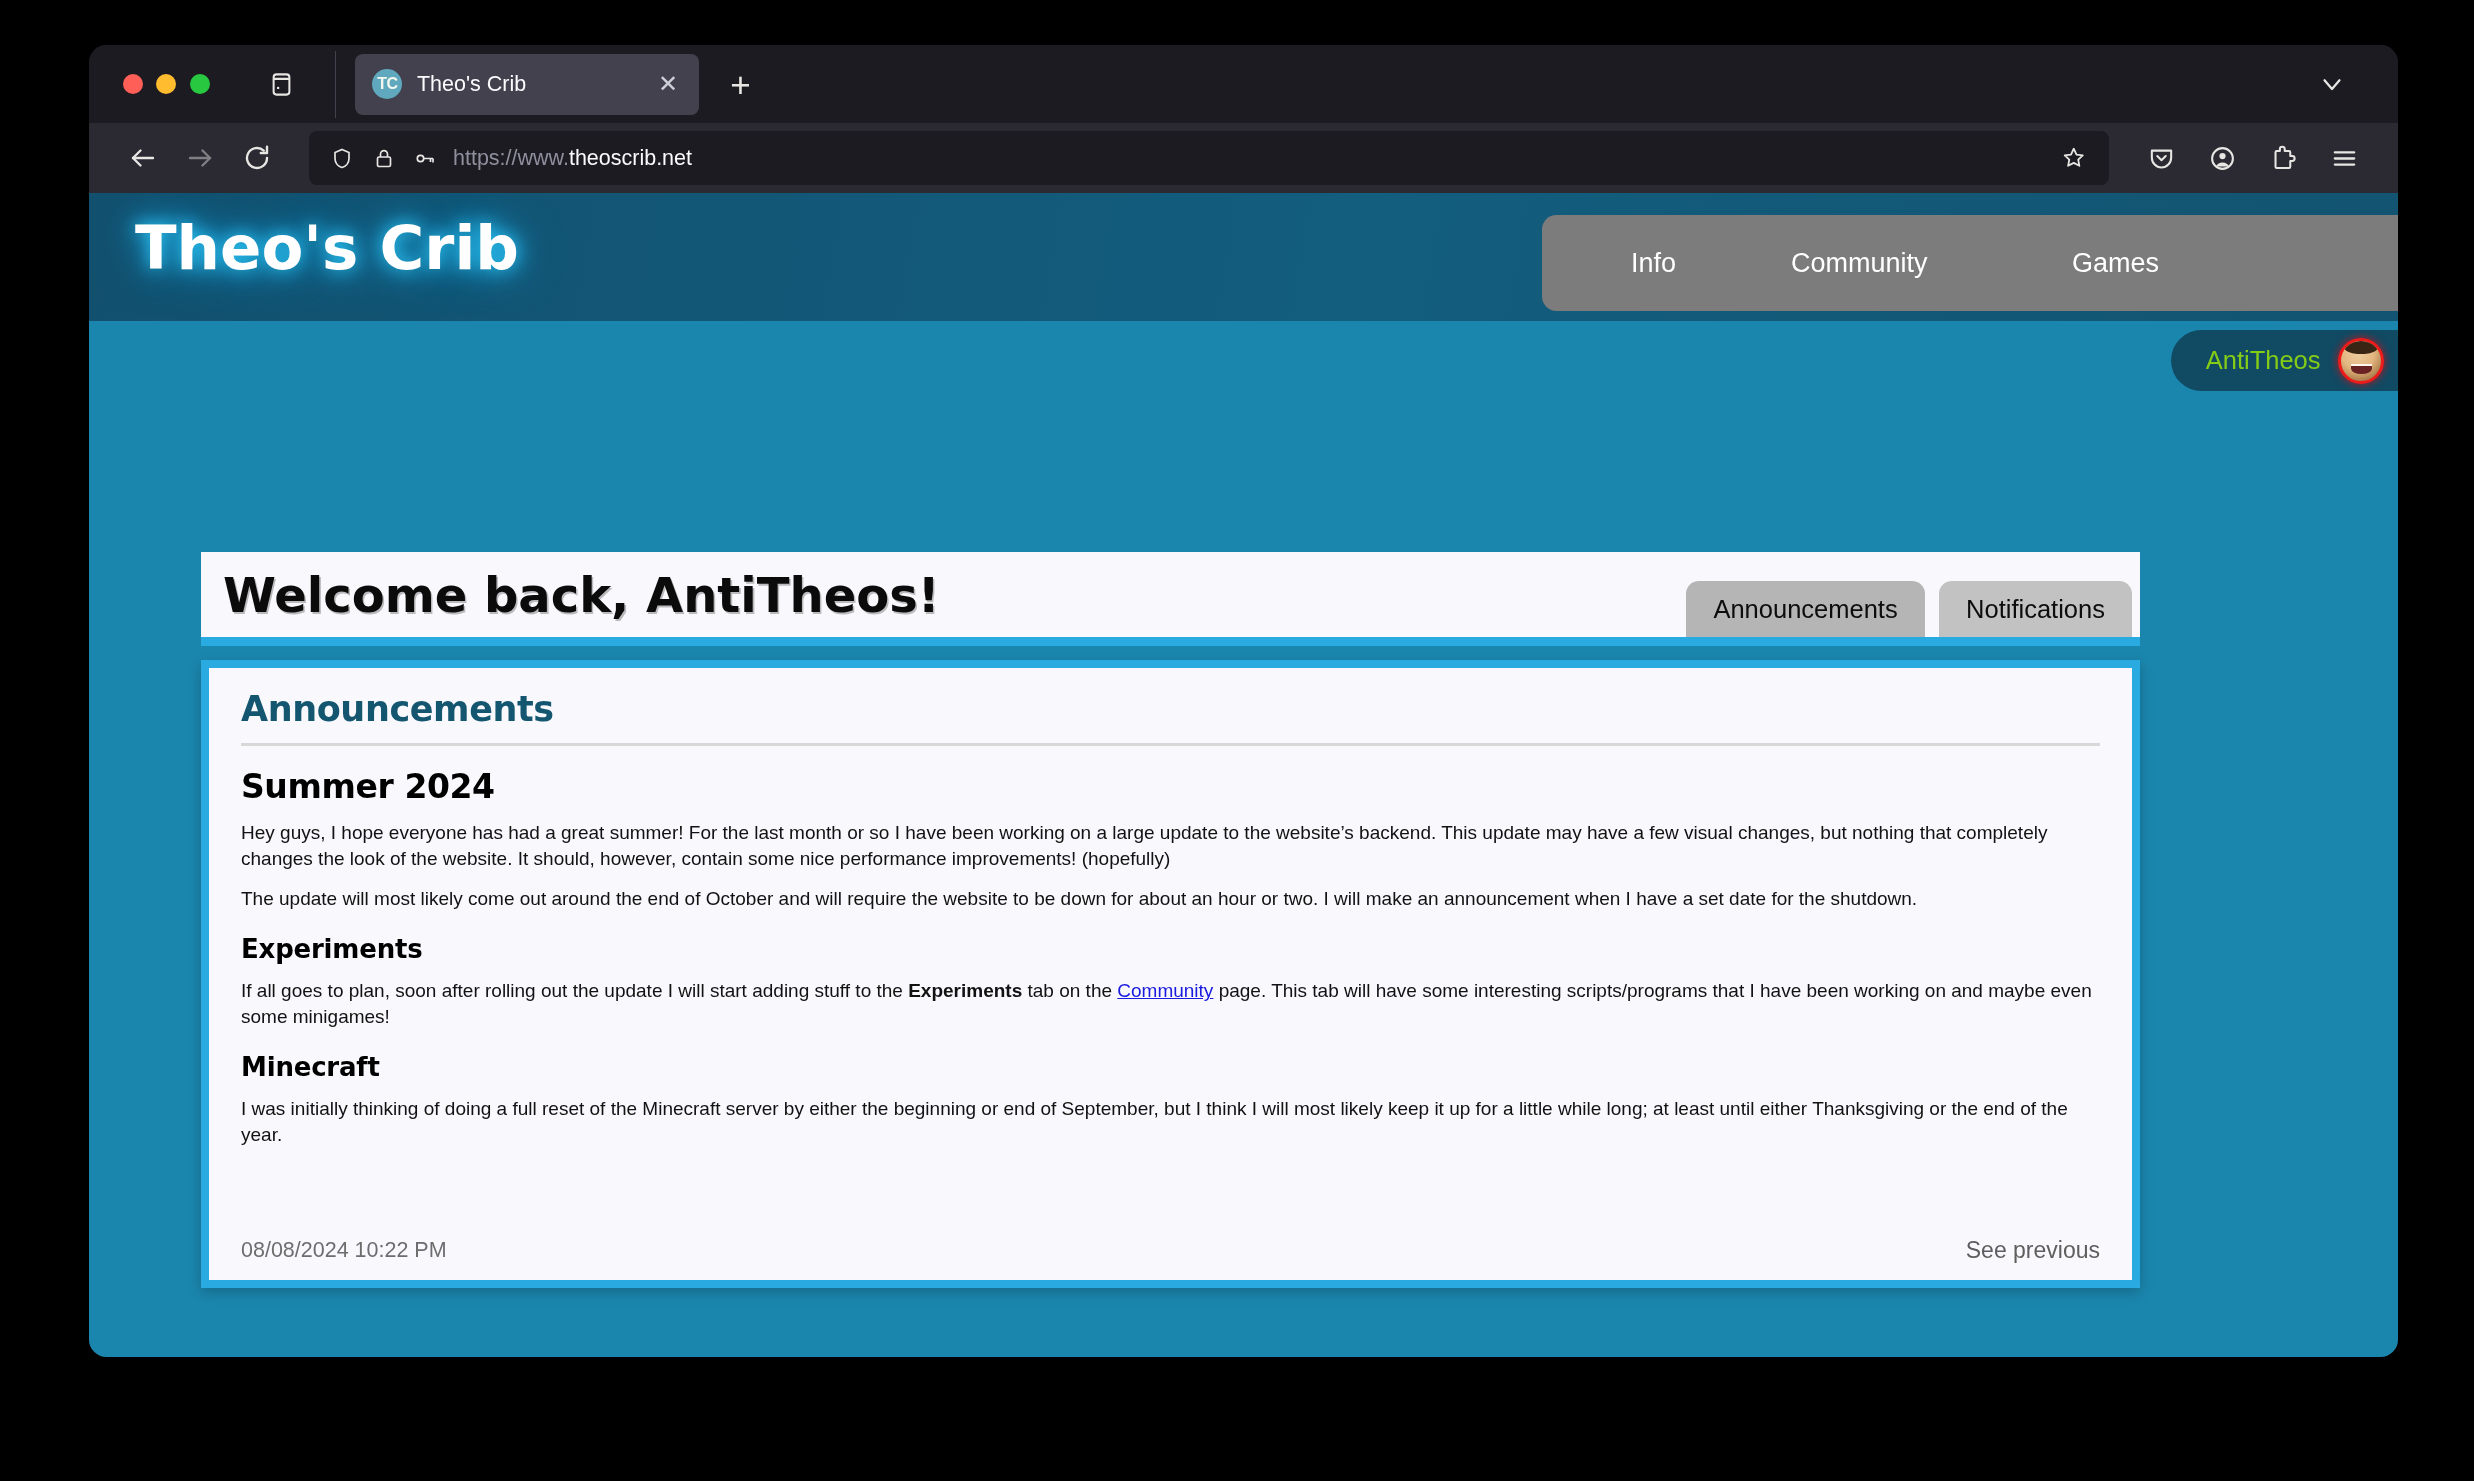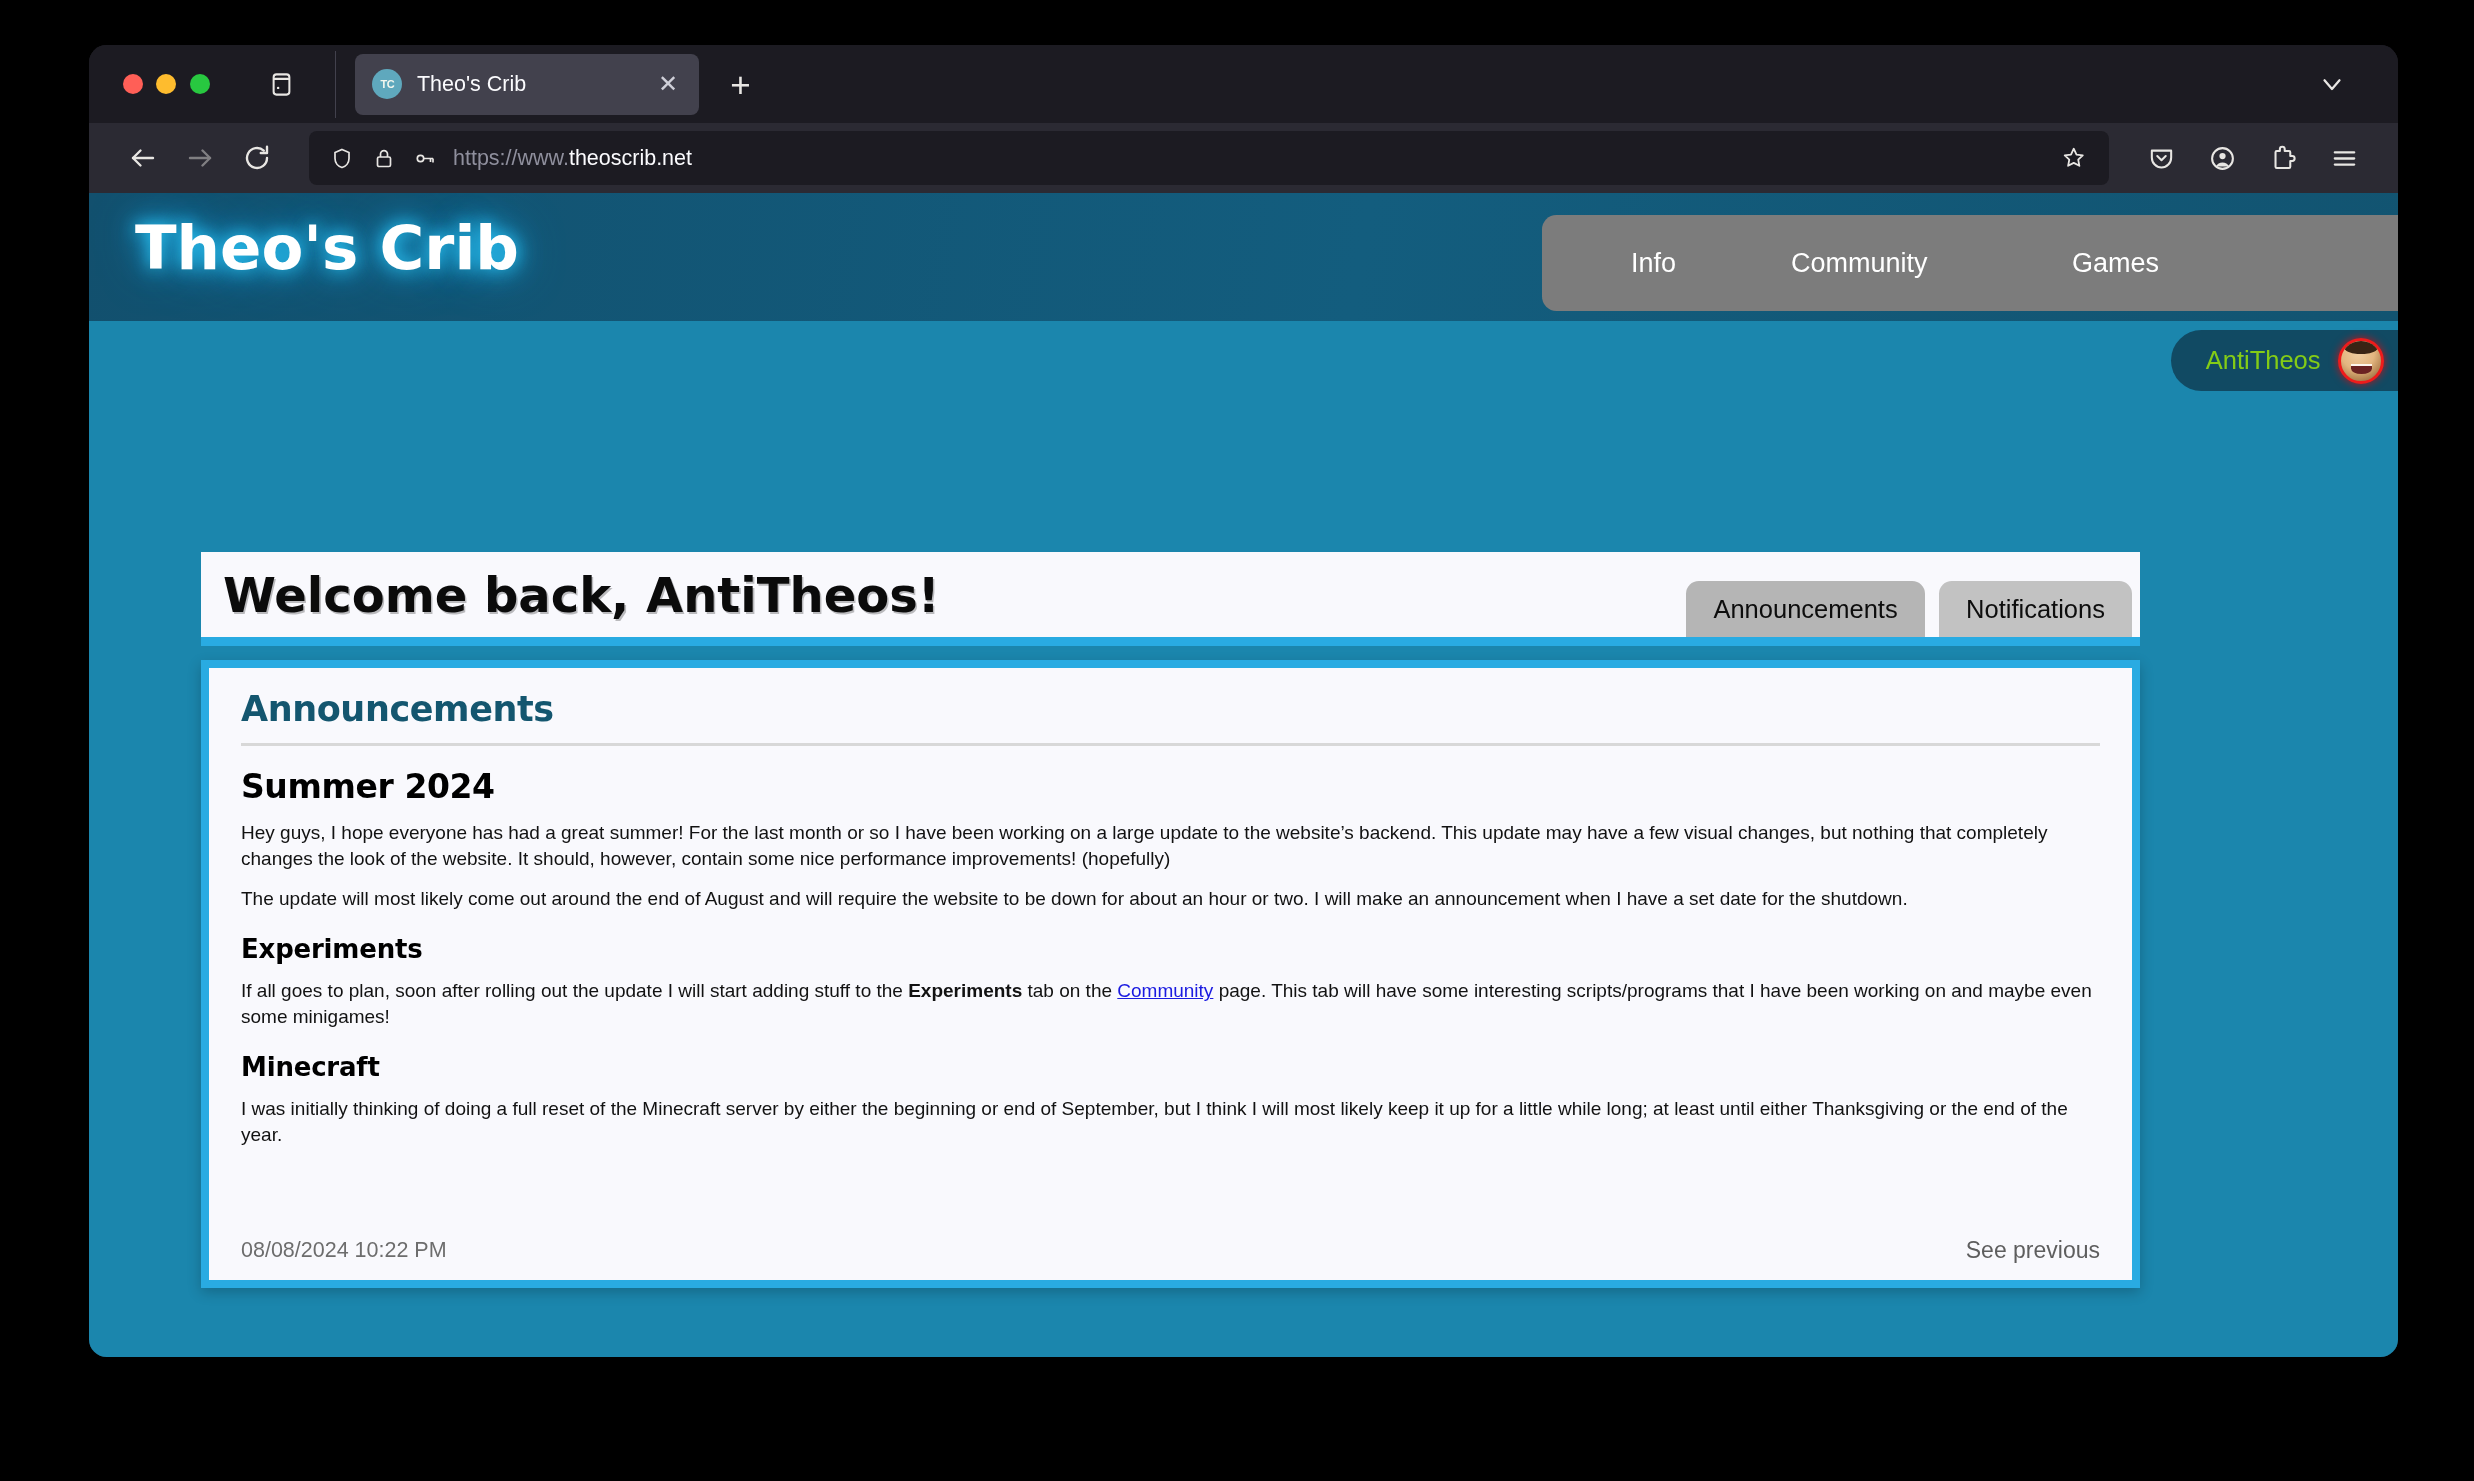--- a/index.html
+++ b/index.html
@@ -68,21 +68,21 @@
     display: flex;
     align-items: center;
     padding: 0 16px 0 17.5px;
     gap: 14.4px;
   }
   .tab-favicon {
     width: 30px; height: 30px;
     border-radius: 50%;
     background: #5fa8bd;
     color: #f3f7ef;
-    font-size: 11px;
+    font-size: 16px;
     font-weight: bold;
     display: flex; align-items: center; justify-content: center;
     letter-spacing: -0.4px;
     flex: 0 0 auto;
   }
   .tab-title {
     color: #fbfbfe;
     font-size: 21.5px;
     white-space: nowrap;
     overflow: hidden;
@@ -496,21 +496,21 @@
       </div>
     </div>
 
     <div class="panel">
       <div class="panel-title">Announcements</div>
       <div class="panel-rule"></div>
 
       <div class="post-title">Summer 2024</div>
 
       <p class="post-p">Hey guys, I hope everyone has had a great summer! For the last month or so I have been working on a large update to the website’s backend. This update may have a few visual changes, but nothing that completely changes the look of the website. It should, however, contain some nice performance improvements! (hopefully)</p>
-      <p class="post-p">The update will most likely come out around the end of August and will require the website to be down for about an hour or two. I will make an announcement when I have a set date for the shutdown.</p>
+      <p class="post-p">The update will most likely come out around the end of October and will require the website to be down for about an hour or two. I will make an announcement when I have a set date for the shutdown.</p>
 
       <div class="post-sub">Experiments</div>
       <p class="post-p"><span>If all goes to plan, soon after rolling out the update I will start adding stuff to the </span><b>Experiments</b><span> tab on the </span><a href="#">Community</a><span> page. This tab will have some interesting scripts/programs that I have been working on and maybe even some minigames!</span></p>
 
       <div class="post-sub">Minecraft</div>
       <p class="post-p">I was initially thinking of doing a full reset of the Minecraft server by either the beginning or end of September, but I think I will most likely keep it up for a little while long; at least until either Thanksgiving or the end of the year.</p>
 
       <div class="panel-footer">
         <span class="post-time">08/08/2024 10:22 PM</span>
         <a class="see-previous" href="#">See previous</a>

